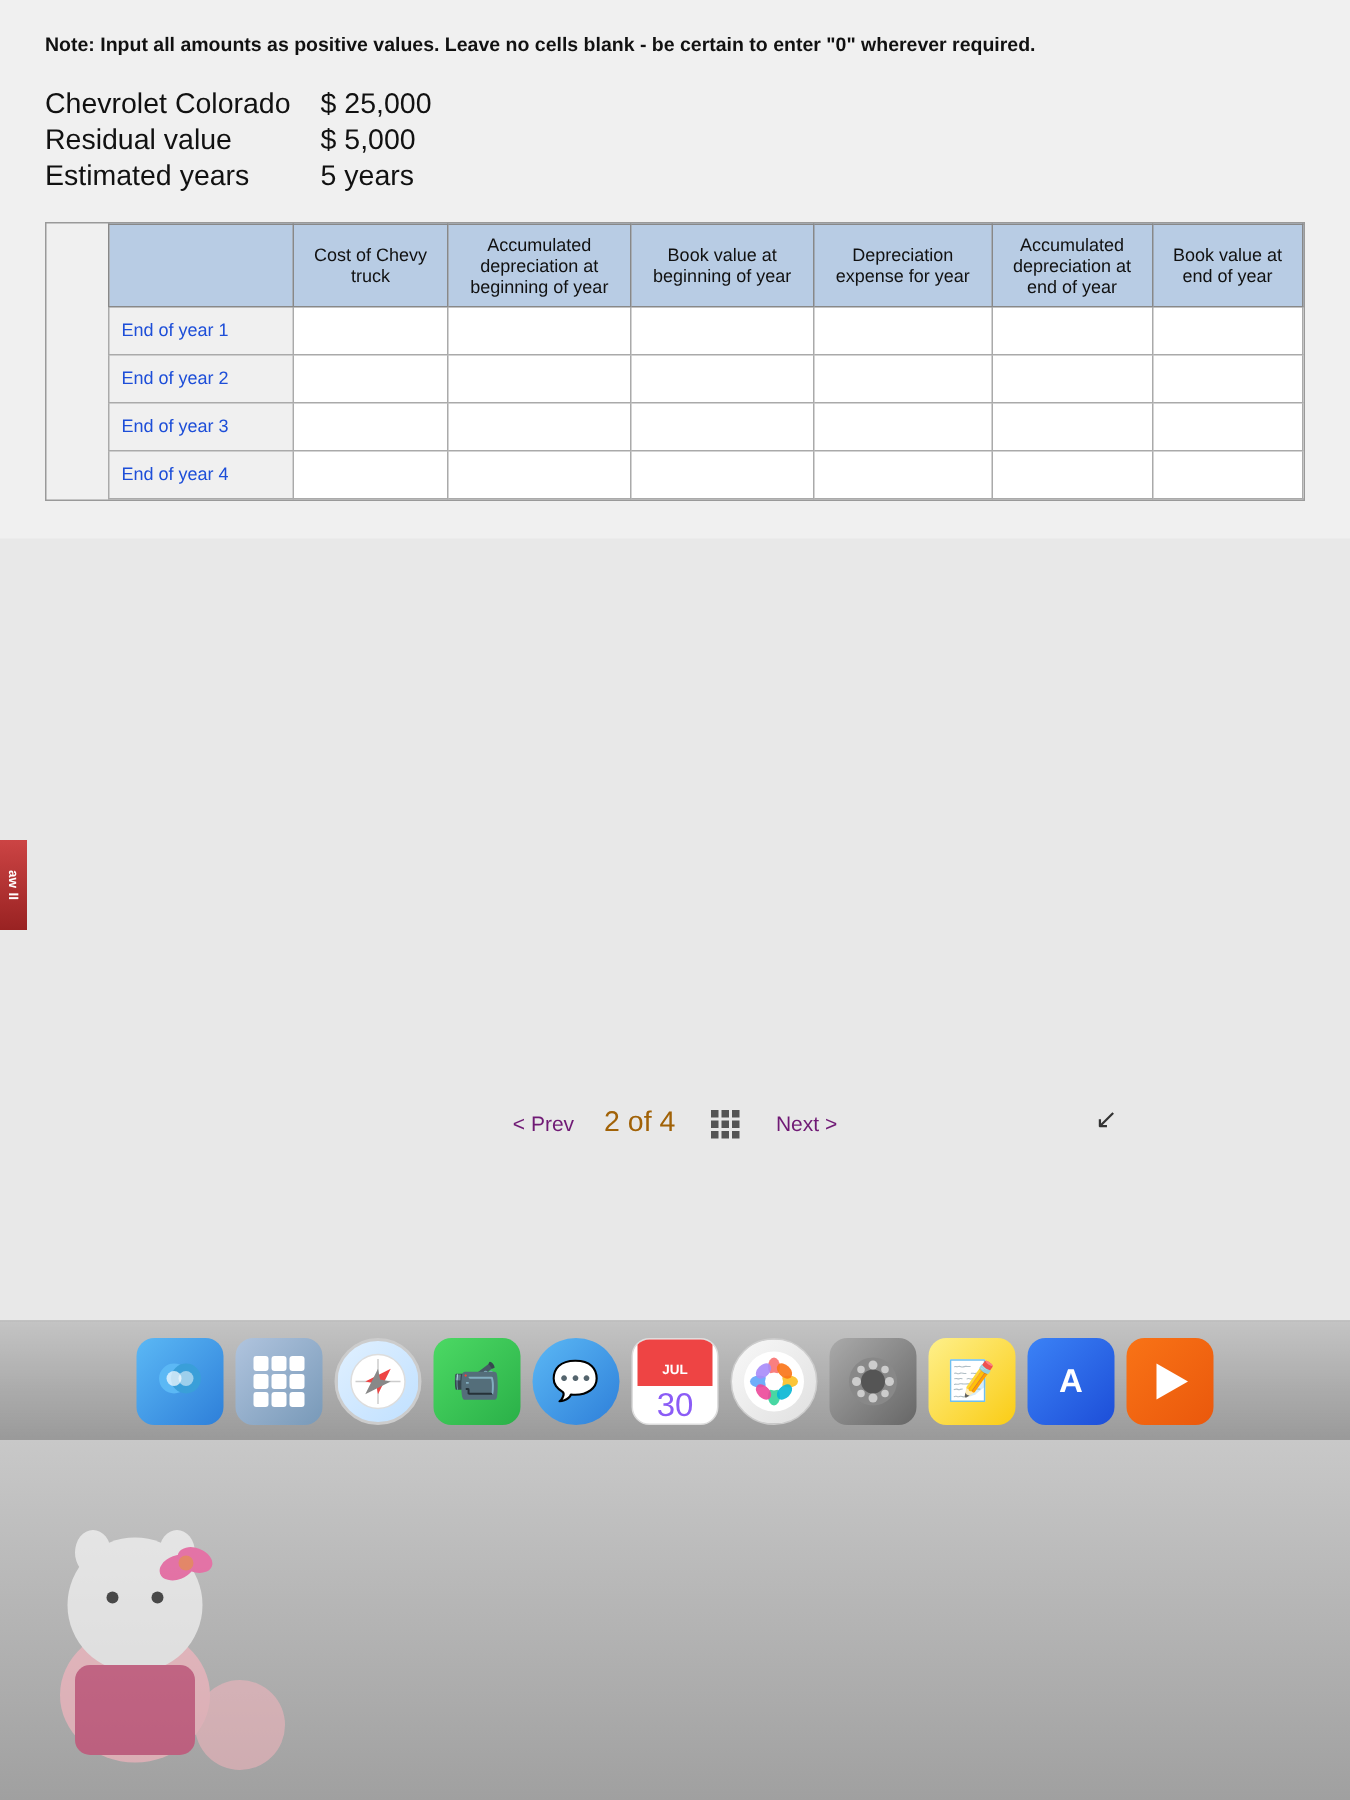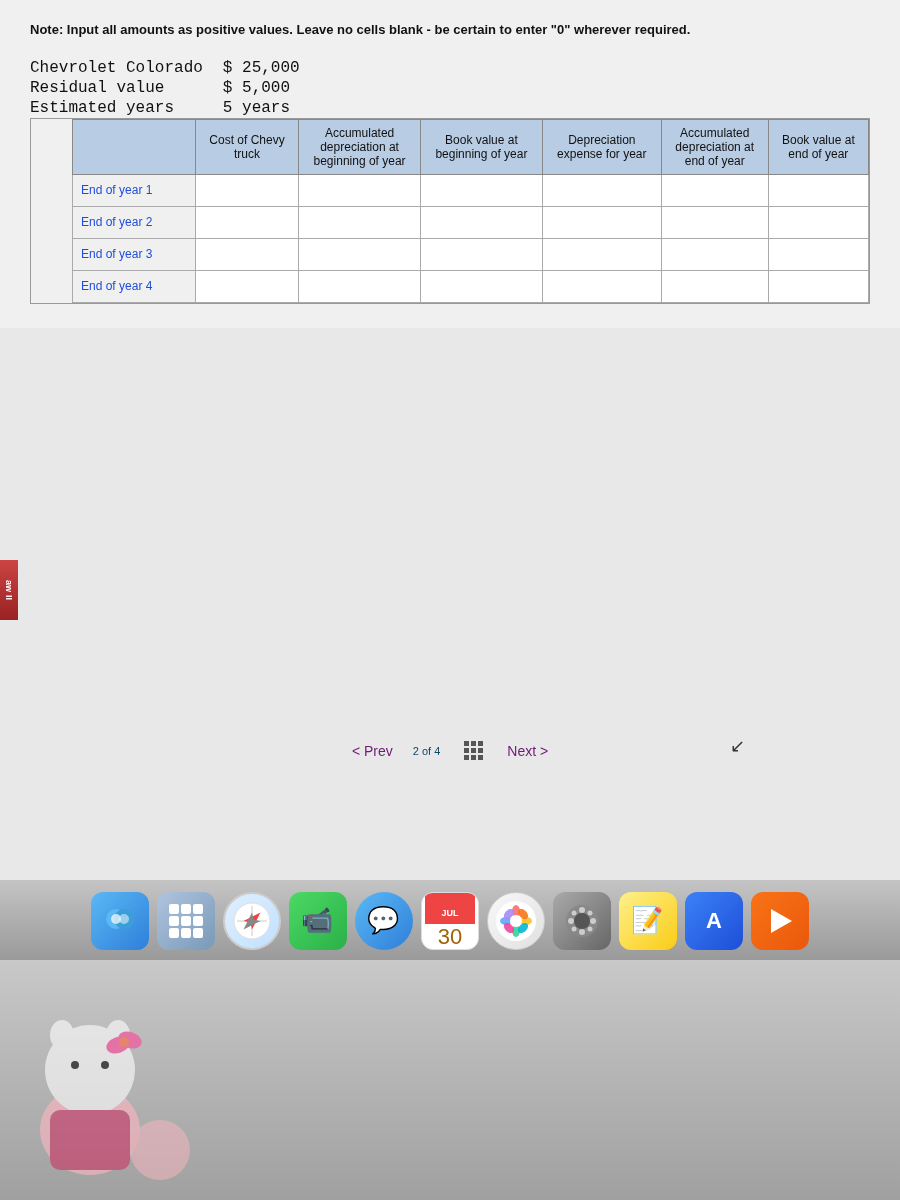--- a/index.html
+++ b/index.html
@@ -24,22 +24,23 @@
       line-height: 1.5;
       margin-bottom: 18px;
       color: #111;
     }
 
     .instructions .bold-line {
       font-weight: bold;
     }
 
     .vehicle-info {
-      font-family: Liberation Mono, monospace;
-      font-size: 16px;
+      font-family: Liberation Sans, sans-serif;
+      font-size: 19px;
+      margin-bottom: 18px;
       color: #111;
     }
 
     .vehicle-info table {
       border-collapse: collapse;
     }
 
     .vehicle-info td {
       padding: 1px 0;
     }
@@ -110,22 +111,22 @@
     .nav-btn {
       color: #701a75;
       cursor: pointer;
       font-size: 14px;
       display: flex;
       align-items: center;
       gap: 4px;
     }
 
     .nav-page-info {
-      font-size: 11px;
-      color: #0c4a6e;
+      font-size: 19px;
+      color: #a16207;
     }
 
     .grid-icon {
       display: inline-grid;
       grid-template-columns: repeat(3, 5px);
       gap: 2px;
       margin: 0 4px;
     }
 
     .grid-icon span {
@@ -386,21 +387,21 @@
 
   <div class="dock-item" style="background: linear-gradient(135deg,#5bb8f5,#2e7fd9); border-radius: 50%;">
     <span style="font-size:26px; color:white;">💬</span>
   </div>
 
   <div class="dock-item" style="background:#fff; border:1px solid #ddd; border-radius:12px; overflow:hidden;">
     <div class="calendar-date">
       <div style="background:#e44;width:100%;text-align:left;padding:1px 16px;">
         <span style="font-size:9px;color:white;font-weight:bold;">JUL</span>
       </div>
-      <span style="font-size:22px;color:#a16207;font-weight:300;line-height:1.2;">30</span>
+      <span style="font-size:22px;color:#8b5cf6;font-weight:300;line-height:1.2;">30</span>
     </div>
   </div>
 
   <div class="dock-item" style="background:linear-gradient(135deg,#f8f8f8,#e0e0e0); border-radius:50%; overflow:hidden; border:1px solid #ccc;">
     <svg width="42" height="42" viewBox="0 0 42 42">
       <circle cx="21" cy="21" r="20" fill="white"></circle>
 
       <ellipse cx="21" cy="11" rx="4" ry="6" fill="#f87171" opacity="0.9"></ellipse>
       <ellipse cx="21" cy="31" rx="4" ry="6" fill="#34d399" opacity="0.9"></ellipse>
       <ellipse cx="11" cy="21" rx="6" ry="4" fill="#60a5fa" opacity="0.9"></ellipse>

